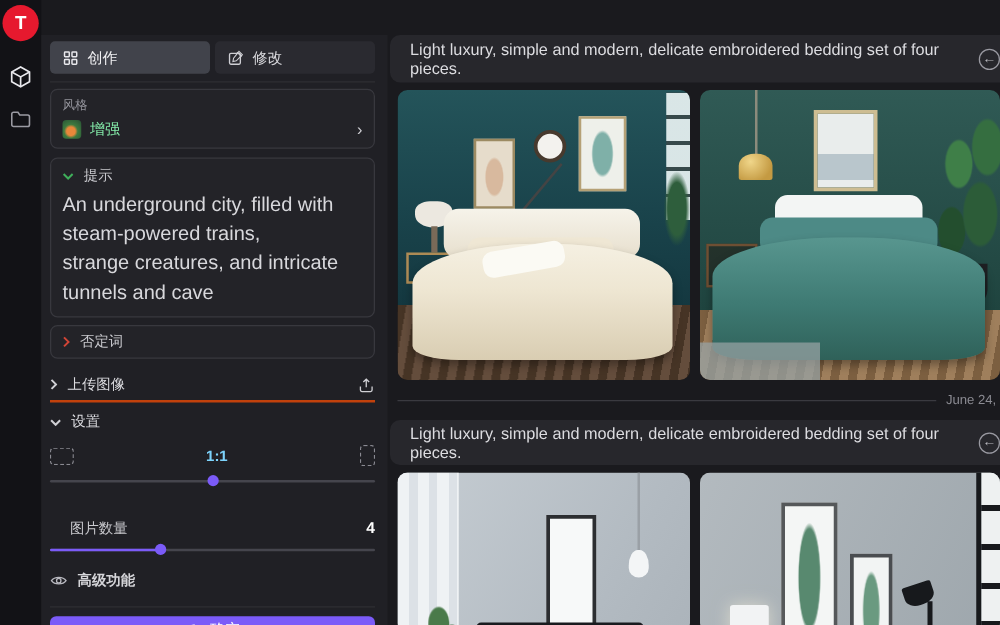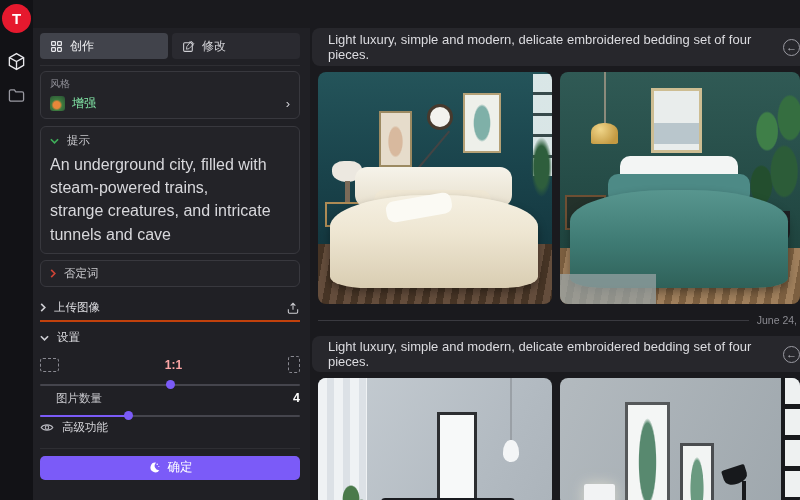--- a/index.html
+++ b/index.html
@@ -37,30 +37,30 @@
   .chv { display:inline-block; }
   .prompt-text { margin-top:5px; font-size:16px; line-height:1.45; color:#d8d8dc; }
   .neg-card { margin-top:6px; padding:5px 9px; }
   .upload-row { margin-top:9px; height:26px; display:flex; align-items:center; gap:8px;
     border-bottom:2px solid #c2410c; font-size:11.5px; color:#dcdce0; cursor:pointer; }
   .settings-head { margin-top:7px; height:18px; display:flex; align-items:center; gap:8px;
     font-size:11.5px; color:#dcdce0; cursor:pointer; }
   .ratio-row { margin-top:8px; display:flex; align-items:center; height:20px; }
   .ratio-ic-land { width:19px; height:14px; border:1px dashed #8a8a92; border-radius:3px; }
   .ratio-ic-port { width:12px; height:17px; border:1px dashed #8a8a92; border-radius:3px; }
-  .ratio-val { flex:1; text-align:center; font-size:12px; font-weight:bold; color:#fca5a5; }
+  .ratio-val { flex:1; text-align:center; font-size:12px; font-weight:bold; color:#7dd3fc; }
   .slider { position:relative; height:9px; margin-top:5px; cursor:pointer; }
   .slider .track { position:absolute; left:0; right:0; top:4px; height:2px; background:#45454d; border-radius:2px; }
   .slider .fill { position:absolute; left:0; top:4px; height:2px; background:#7b5bf8; border-radius:2px; }
   .slider .handle { position:absolute; top:0; width:9px; height:9px; margin-left:-4px;
     border-radius:50%; background:#7b5bf8; }
-  .count-row { margin-top:2px; display:flex; align-items:center; font-size:11.5px; color:#c9c9ce;padding-left:16px; }
+  .count-row { margin-top:26px; display:flex; align-items:center; font-size:11.5px; color:#c9c9ce;padding-left:16px; }
   .count-val { font-size:12.5px; font-weight:bold; color:#fff; }
-  .adv-row { display:flex; align-items:center; gap:8px; font-size:11.5px;
-    color:#d4d4d8; cursor:pointer; }
+  .adv-row { margin-top:13px; display:flex; align-items:center; gap:8px; font-size:11.5px;
+    color:#d4d4d8; cursor:pointer;font-weight:bold; }
   .confirm { margin-top:7px; height:24px; width:100%; border:none; border-radius:5px;
     background:#7b5bf8; color:#fff; font-size:12.5px; display:flex; align-items:center;
     justify-content:center; gap:7px; cursor:pointer; font-family:inherit; }
 
   
   .main { position:absolute; left:310px; top:0; width:490px; height:500px; }
   .chip { margin:28px 0 0 2px; width:488px; height:38px; background:#27272c;
     border-radius:8px 0 0 8px; display:flex; align-items:center; padding-left:16px; }
   .chip.second { margin-top:8px; height:36px; }
   .chip-text { font-size:13px; color:#dcdce0; }

